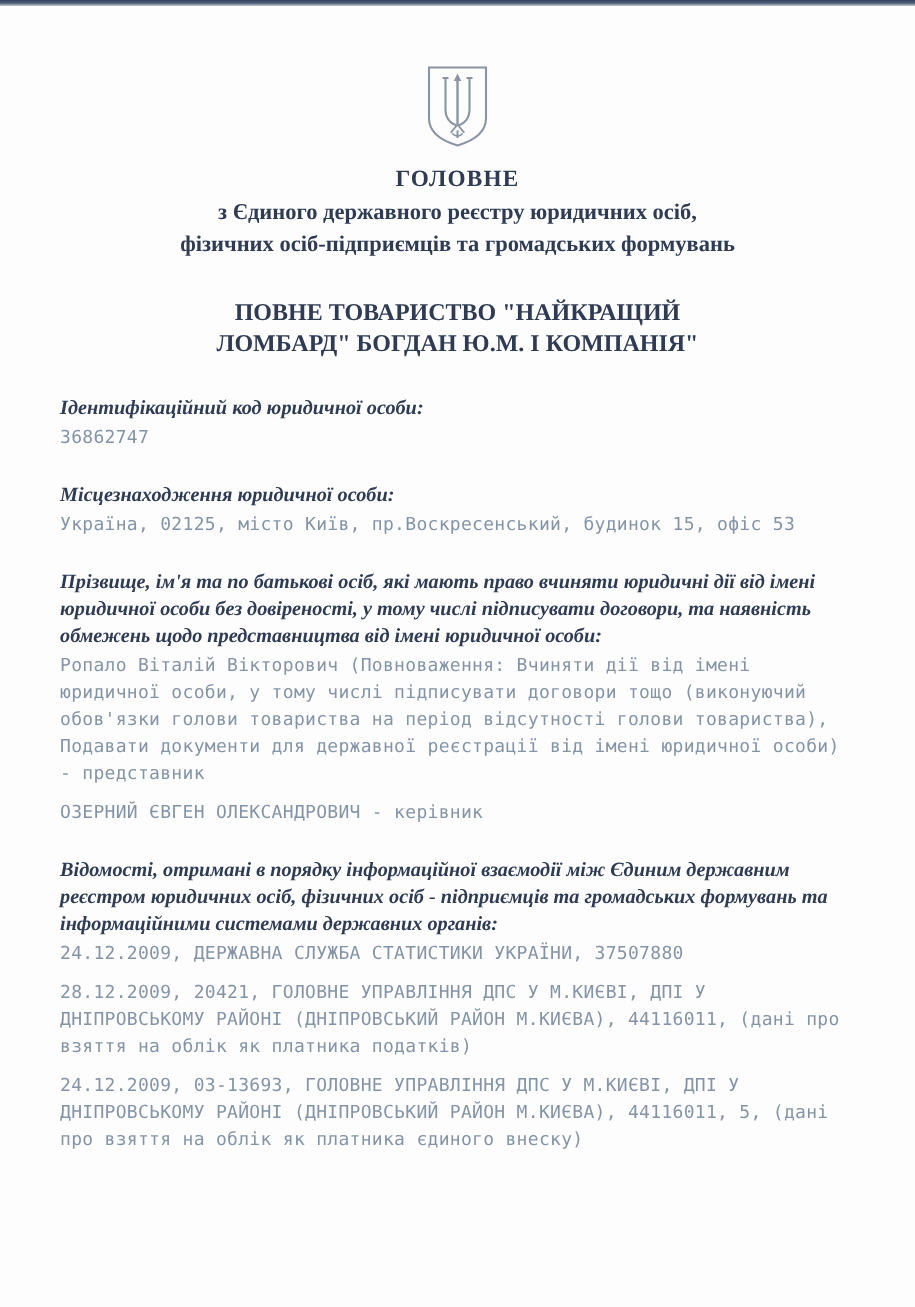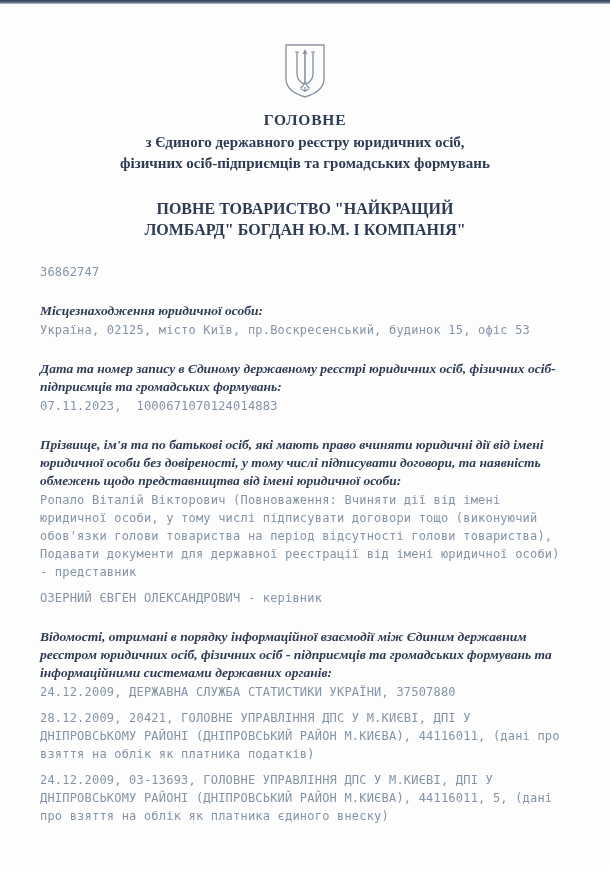--- a/index.html
+++ b/index.html
@@ -103,32 +103,29 @@
 
   <h1 class="doc-title">ГОЛОВНЕ</h1>
   <div class="doc-subtitle">з Єдиного державного реєстру юридичних осіб,
 фізичних осіб-підприємців та громадських формувань</div>
   <div class="company-name">ПОВНЕ ТОВАРИСТВО "НАЙКРАЩИЙ
 ЛОМБАРД" БОГДАН Ю.М. І КОМПАНІЯ"</div>
 
   <div class="content">
 
     <div class="section">
+      <div class="field-label">Ідентифікаційний код юридичної особи:</div>
       <div class="field-value">36862747</div>
     </div>
 
     <div class="section">
       <div class="field-label">Місцезнаходження юридичної особи:</div>
       <div class="field-value">Україна, 02125, місто Київ, пр.Воскресенський, будинок 15, офіс 53</div>
     </div>
 
-    <div class="section">
-      <div class="field-label">Дата та номер запису в Єдиному державному реєстрі юридичних осіб, фізичних осіб-підприємців та громадських формувань:</div>
-      <div class="field-value">07.11.2023,  1000671070124014883</div>
-    </div>
 
     <div class="section">
       <div class="field-label">Прізвище, ім'я та по батькові осіб, які мають право вчиняти юридичні дії від імені юридичної особи без довіреності, у тому числі підписувати договори, та наявність обмежень щодо представництва від імені юридичної особи:</div>
       <div class="field-value">Ропало Віталій Вікторович (Повноваження: Вчиняти дії від імені
 юридичної особи, у тому числі підписувати договори тощо (виконуючий
 обов'язки голови товариства на період відсутності голови товариства),
 Подавати документи для державної реєстрації від імені юридичної особи)
 - представник</div>
       <div class="field-value">ОЗЕРНИЙ ЄВГЕН ОЛЕКСАНДРОВИЧ - керівник</div>
     </div>

